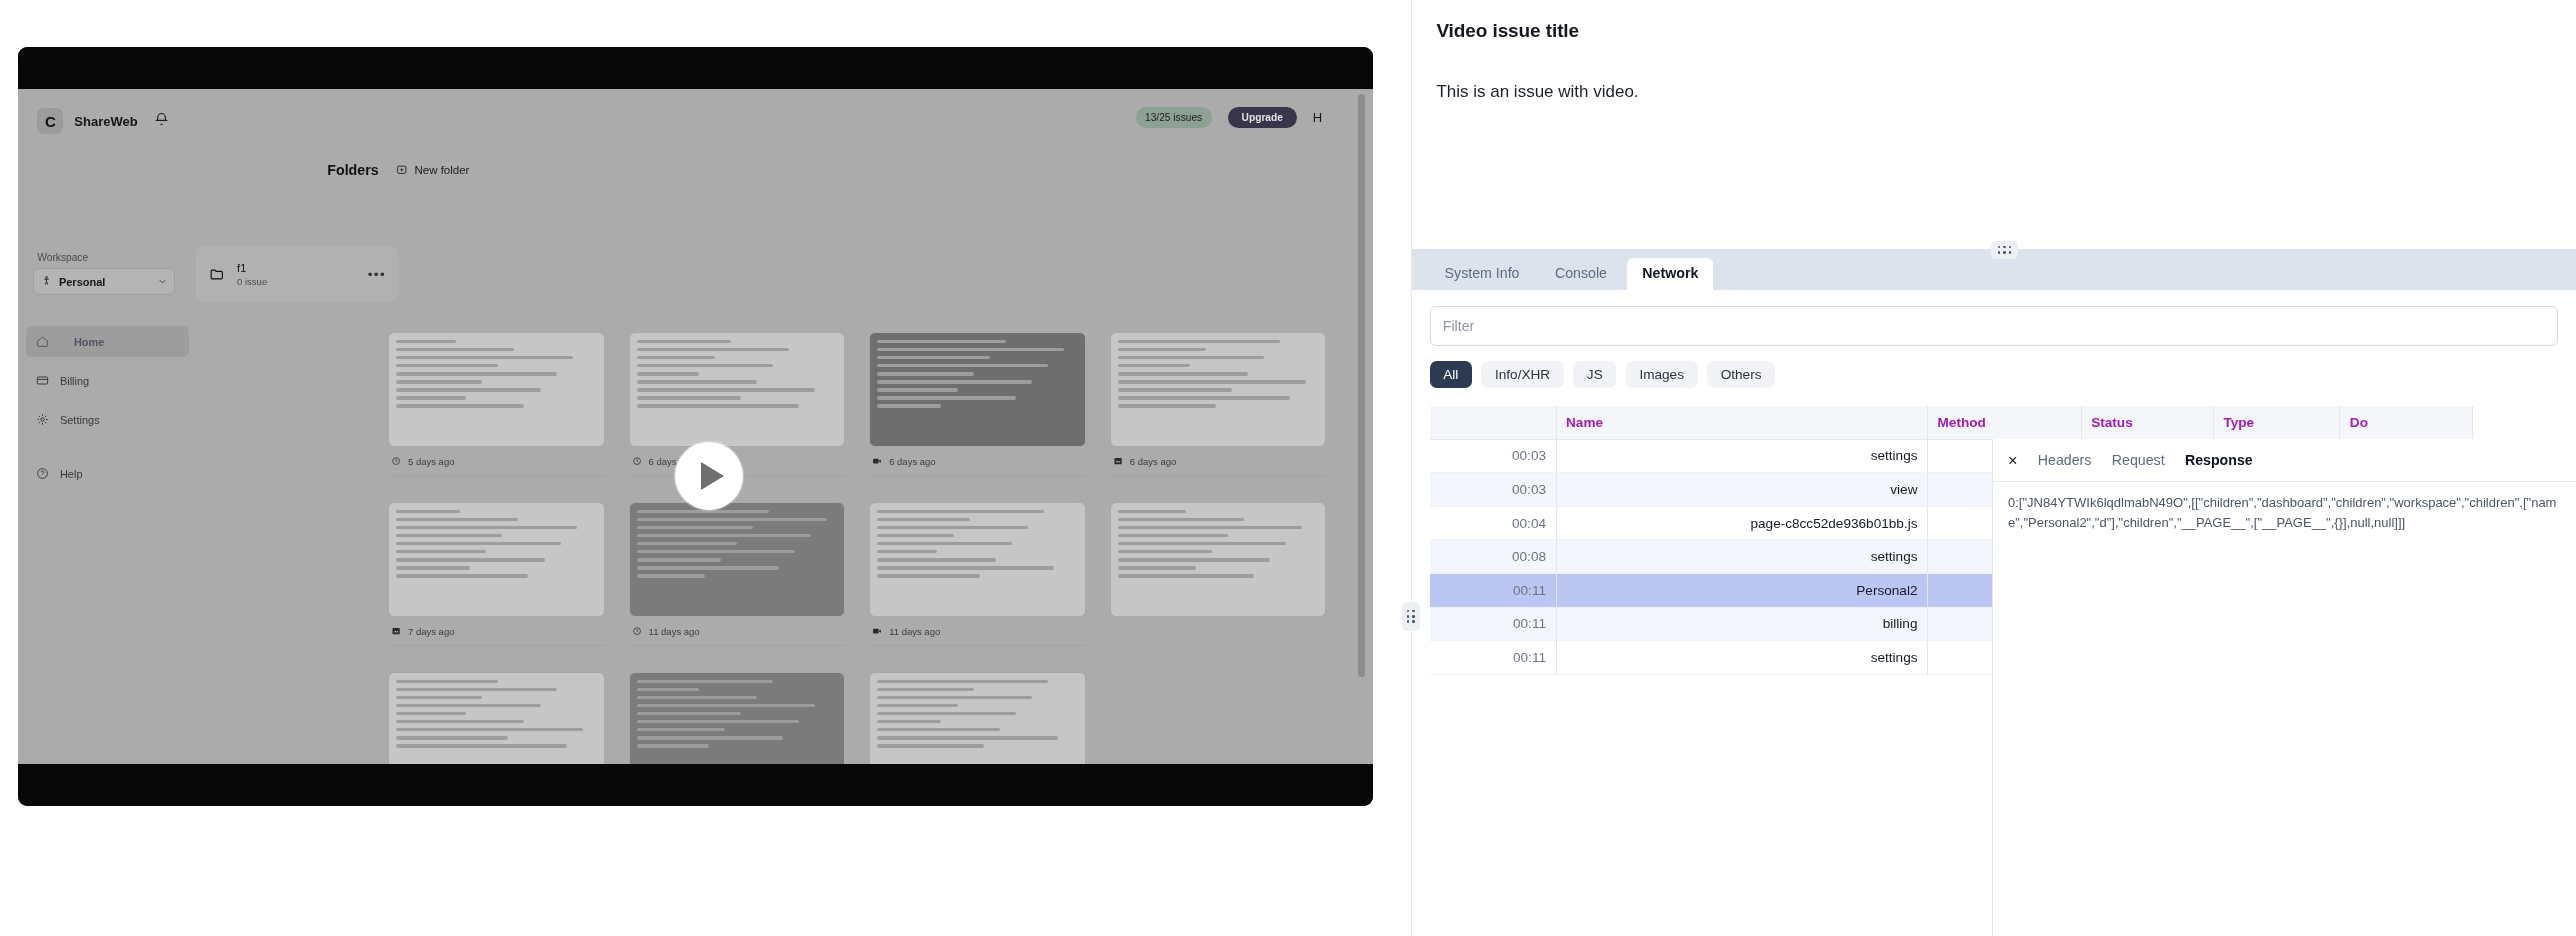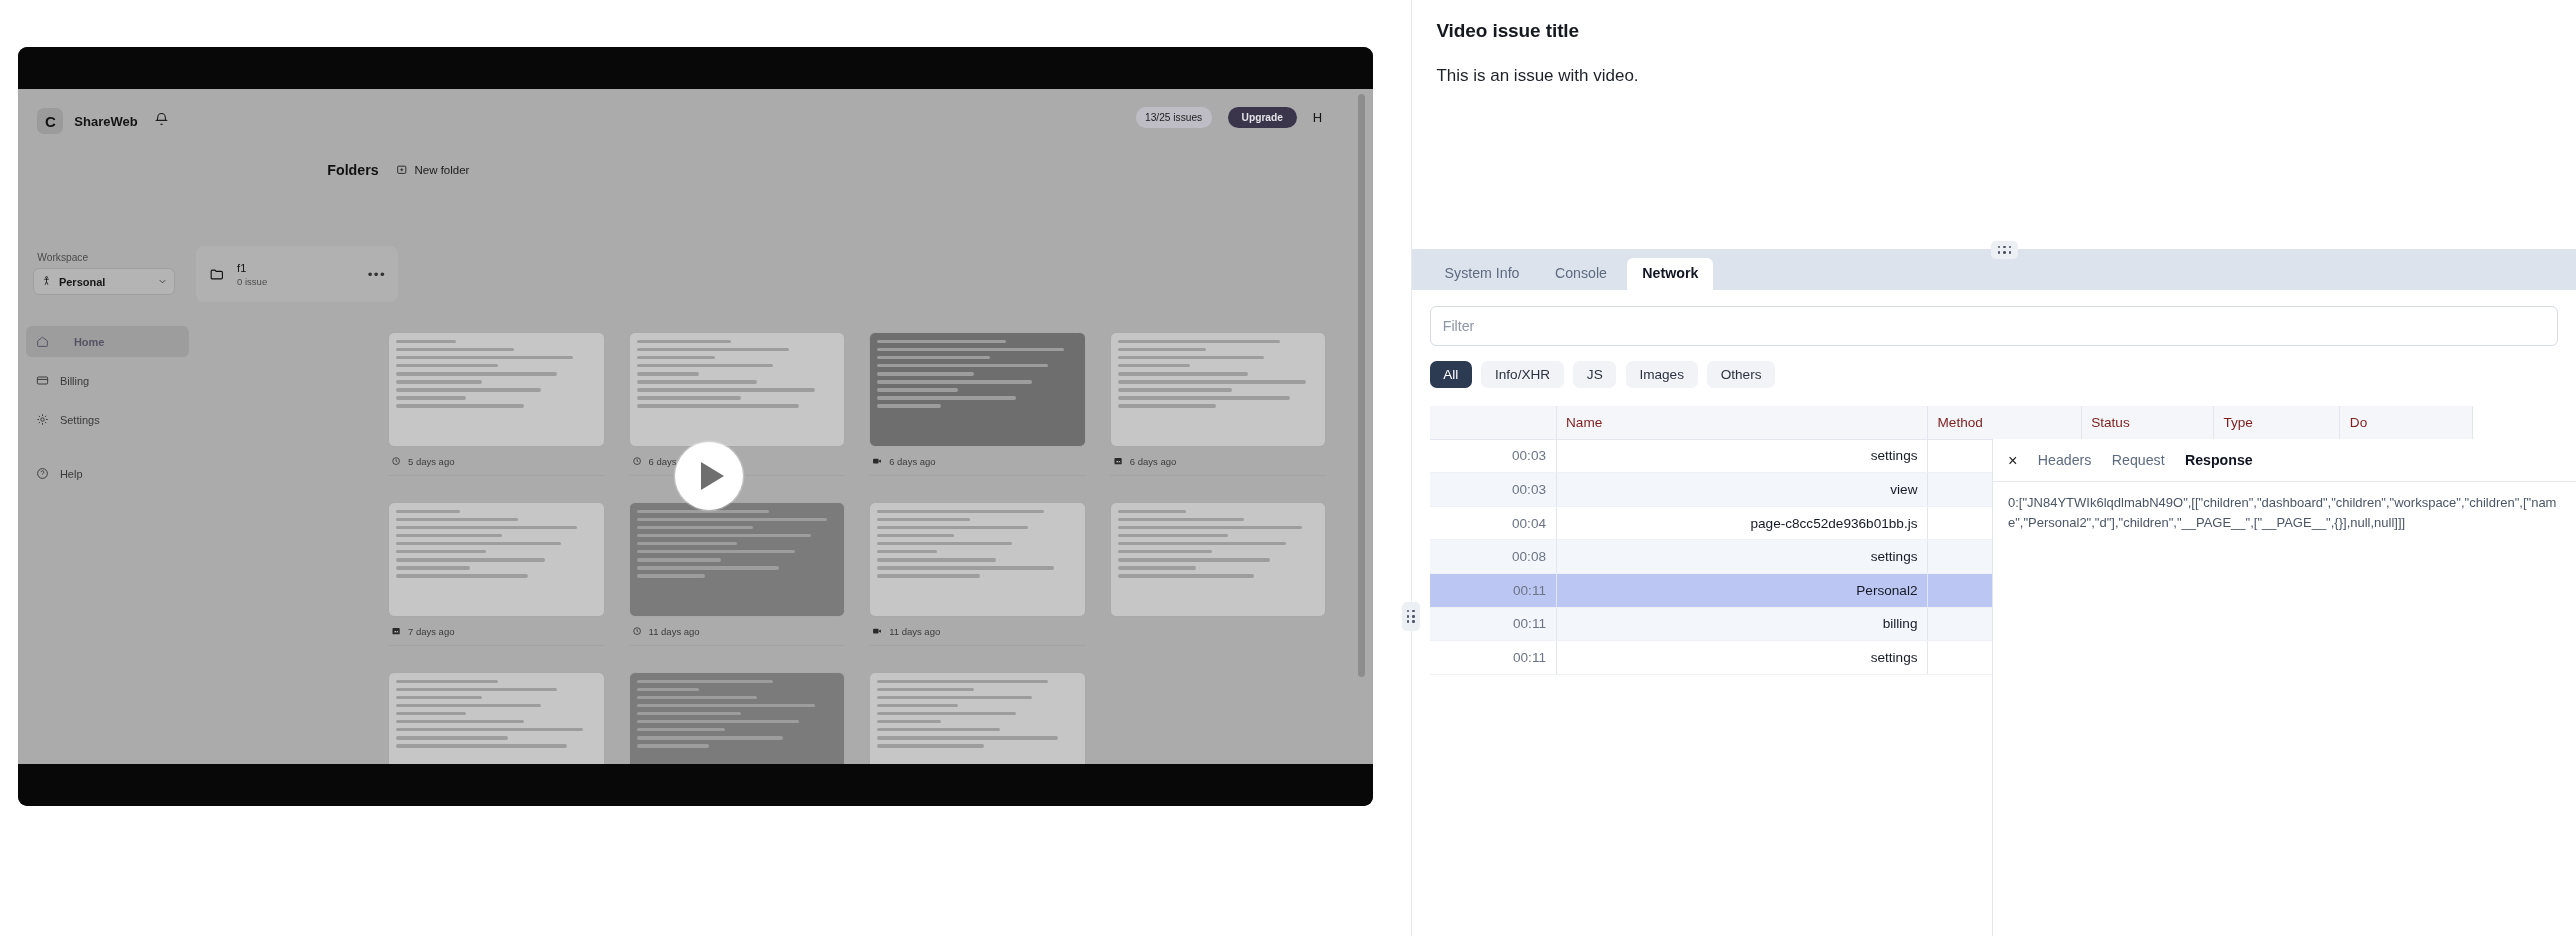--- a/index.html
+++ b/index.html
@@ -83,21 +83,21 @@
     font-size: 11px; color: #3a3a3a;
     margin-bottom: 8.1px;
   }
   .rec-nav-item.active { background: #9d9d9d; color: #5b46d6; font-weight: 600; gap: 25px; }
   .rec-nav-help { position:absolute; left: 8.1px; top: 369px; width: 163px; }
 
   
   .rec-main { position: absolute; left: 178px; top: 0; right: 0; bottom: 0; }
   .rec-topbar { position:absolute; right: 47px; top: 17.6px; display:flex; align-items:center; gap: 16.3px; }
   .rec-issue-badge {
-    background: #c4b5fd; border-radius: 10px; padding: 4.7px 9.5px;
+    background: #22c55e; border-radius: 10px; padding: 4.7px 9.5px;
     font-size: 10.2px; color: #1c1c1c; font-weight: 500;
   }
   .rec-upgrade {
     background: #4b22d4; border-radius: 12.2px; padding: 5.4px 13.6px;
     font-size: 10.2px; color: #e7e0ff; font-weight: 600;
   }
   .rec-avatar { font-size: 13px; color: #161616; padding-right: 4.1px; }
 
   .rec-folders-head { position:absolute; left: 131px; top: 73px; display:flex; align-items:center; gap: 17.6px; }
   .rec-folders-title { font-size: 14.2px; font-weight: 700; color: #111; }
@@ -149,21 +149,21 @@
     width: 0; height: 0;
     border-left: 23px solid #6f6f6f;
     border-top: 14.2px solid transparent;
     border-bottom: 14.2px solid transparent;
     margin-left: 6.8px;
   }
 
   
   .issue-header { padding: 20.3px 24.4px 0 24.4px; height: 243px; }
   .issue-title { font-size: 19px; font-weight: 700; color: #14181f; letter-spacing: -0.1px; }
-  .issue-desc { margin-top: 24px; font-size: 17px; color: #1b2029; }
+  .issue-desc { margin-top: 40px; font-size: 17px; color: #1b2029; }
 
   .hdrag {
     position: absolute; left: 1991px; top: 241px;
     width: 27px; height: 17.6px; background: #eceff4; border-radius: 4.7px;
     display:flex; align-items:center; justify-content:center; z-index: 30;
   }
   .vdrag {
     position: absolute; left: 1402px; top: 602px;
     width: 17.6px; height: 28.5px; background: #eceff4; border-radius: 4.7px;
     display:flex; align-items:center; justify-content:center; z-index: 30;
@@ -197,21 +197,21 @@
   }
   .dt-chip.active { background: #2c3a52; color: #ffffff; }
 
   
   .net-table-wrap { margin-top: 17.6px; position: relative; }
   table.net { border-collapse: collapse; width: 1043px; table-layout: fixed; }
   table.net th, table.net td {
     font-size: 13.6px; text-align: left; padding: 8.8px 9.5px;
     border-right: 0.7px solid #e2e7ef; white-space: nowrap; overflow: hidden;
   }
-  table.net th { background: #f4f6f9; color: #7f1d1d; font-weight: 400; border-bottom: 0.7px solid #e2e7ef; }
+  table.net th { background: #f4f6f9; color: #a21caf; font-weight: 700; border-bottom: 0.7px solid #e2e7ef; }
   table.net td { color: #151b26; border-bottom: 0.7px solid #eef1f5; text-align: right; }
   table.net td.time { color: #6b7585; }
   tr.alt td { background: #f3f6fa; }
   tr.sel td { background: #bcc6f2; }
   .c-time { width: 65px; }
   .c-name { width: 191px; }
   .c-method { width: 79px; }
   .c-status { width: 68px; }
   .c-type { width: 65px; }
   .c-dom { width: 68px; }

